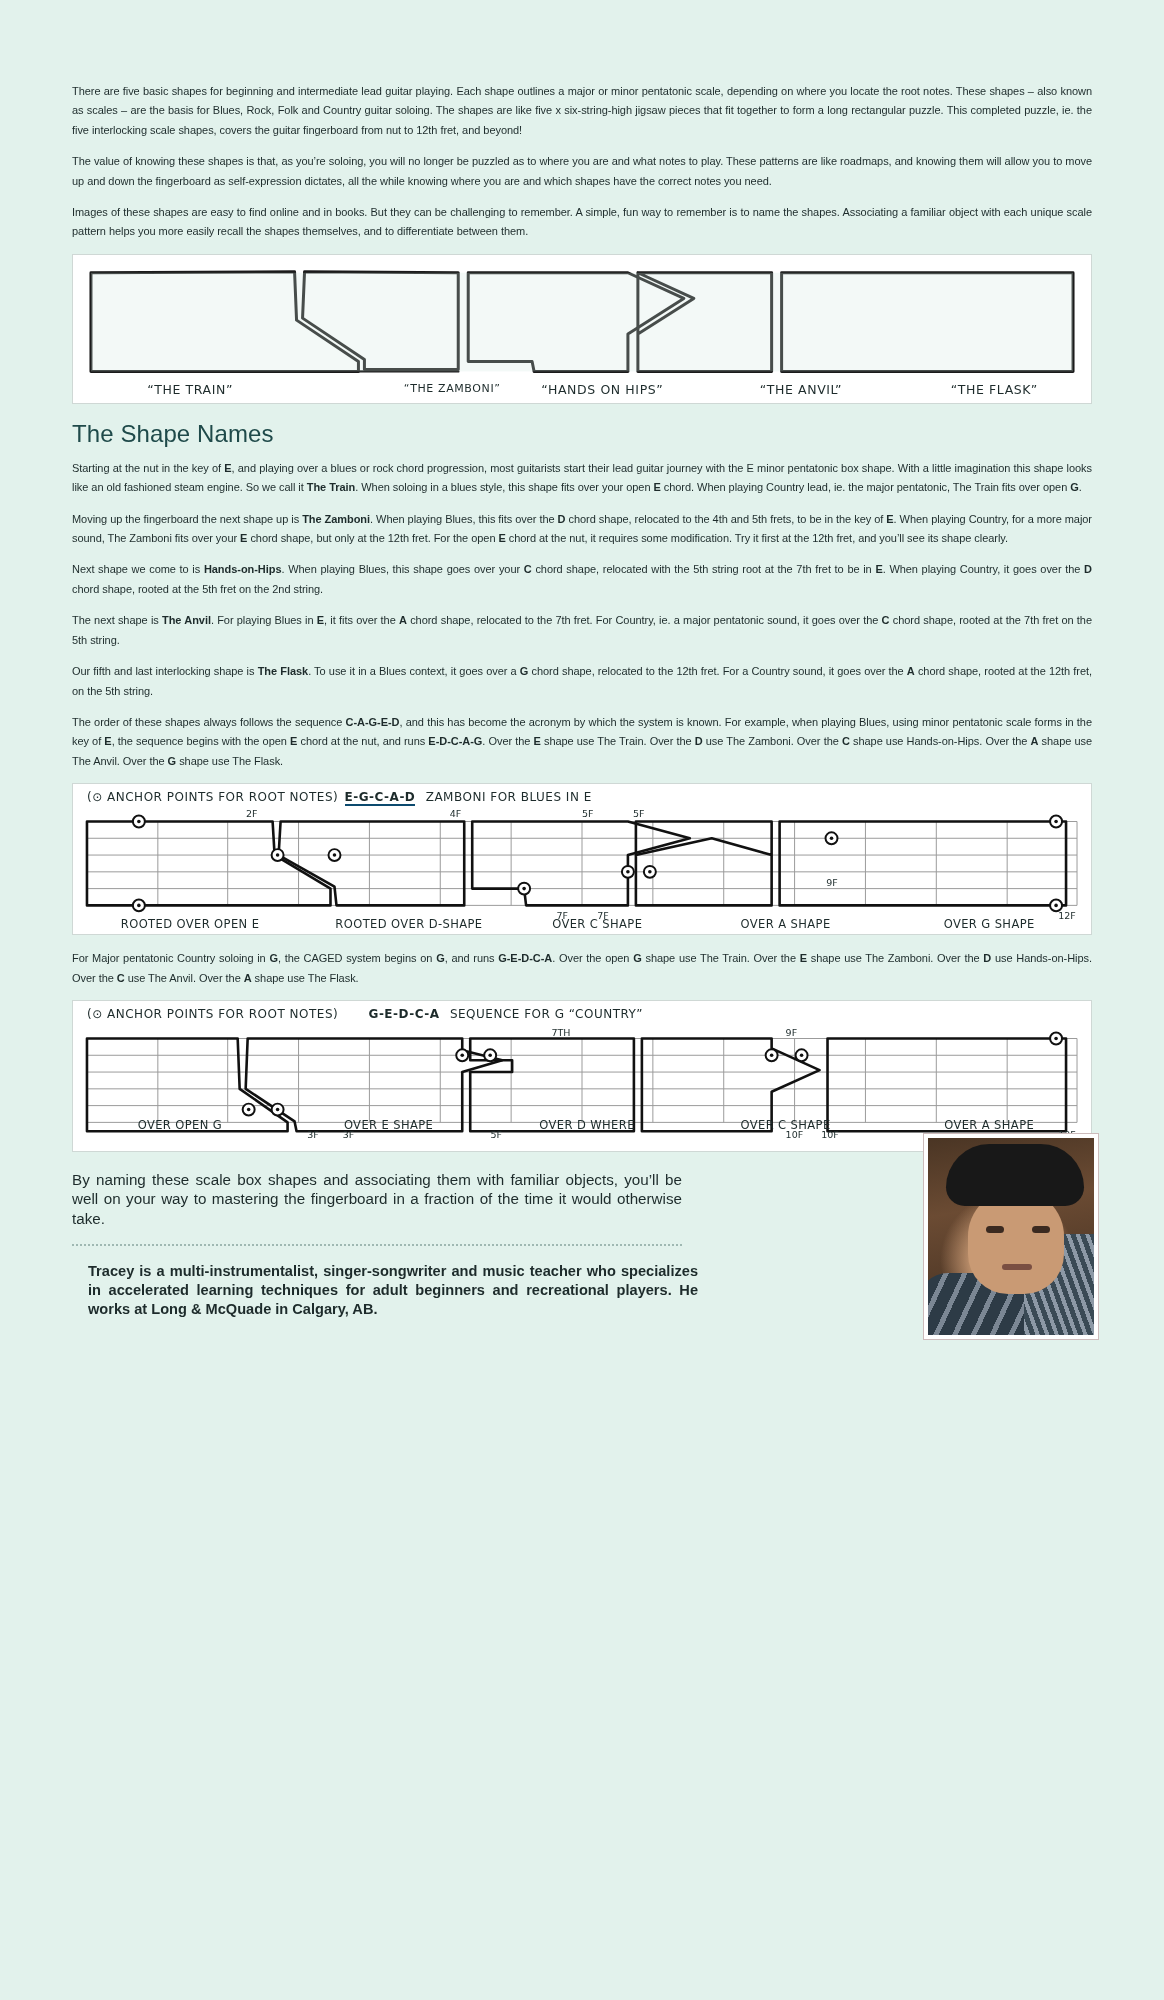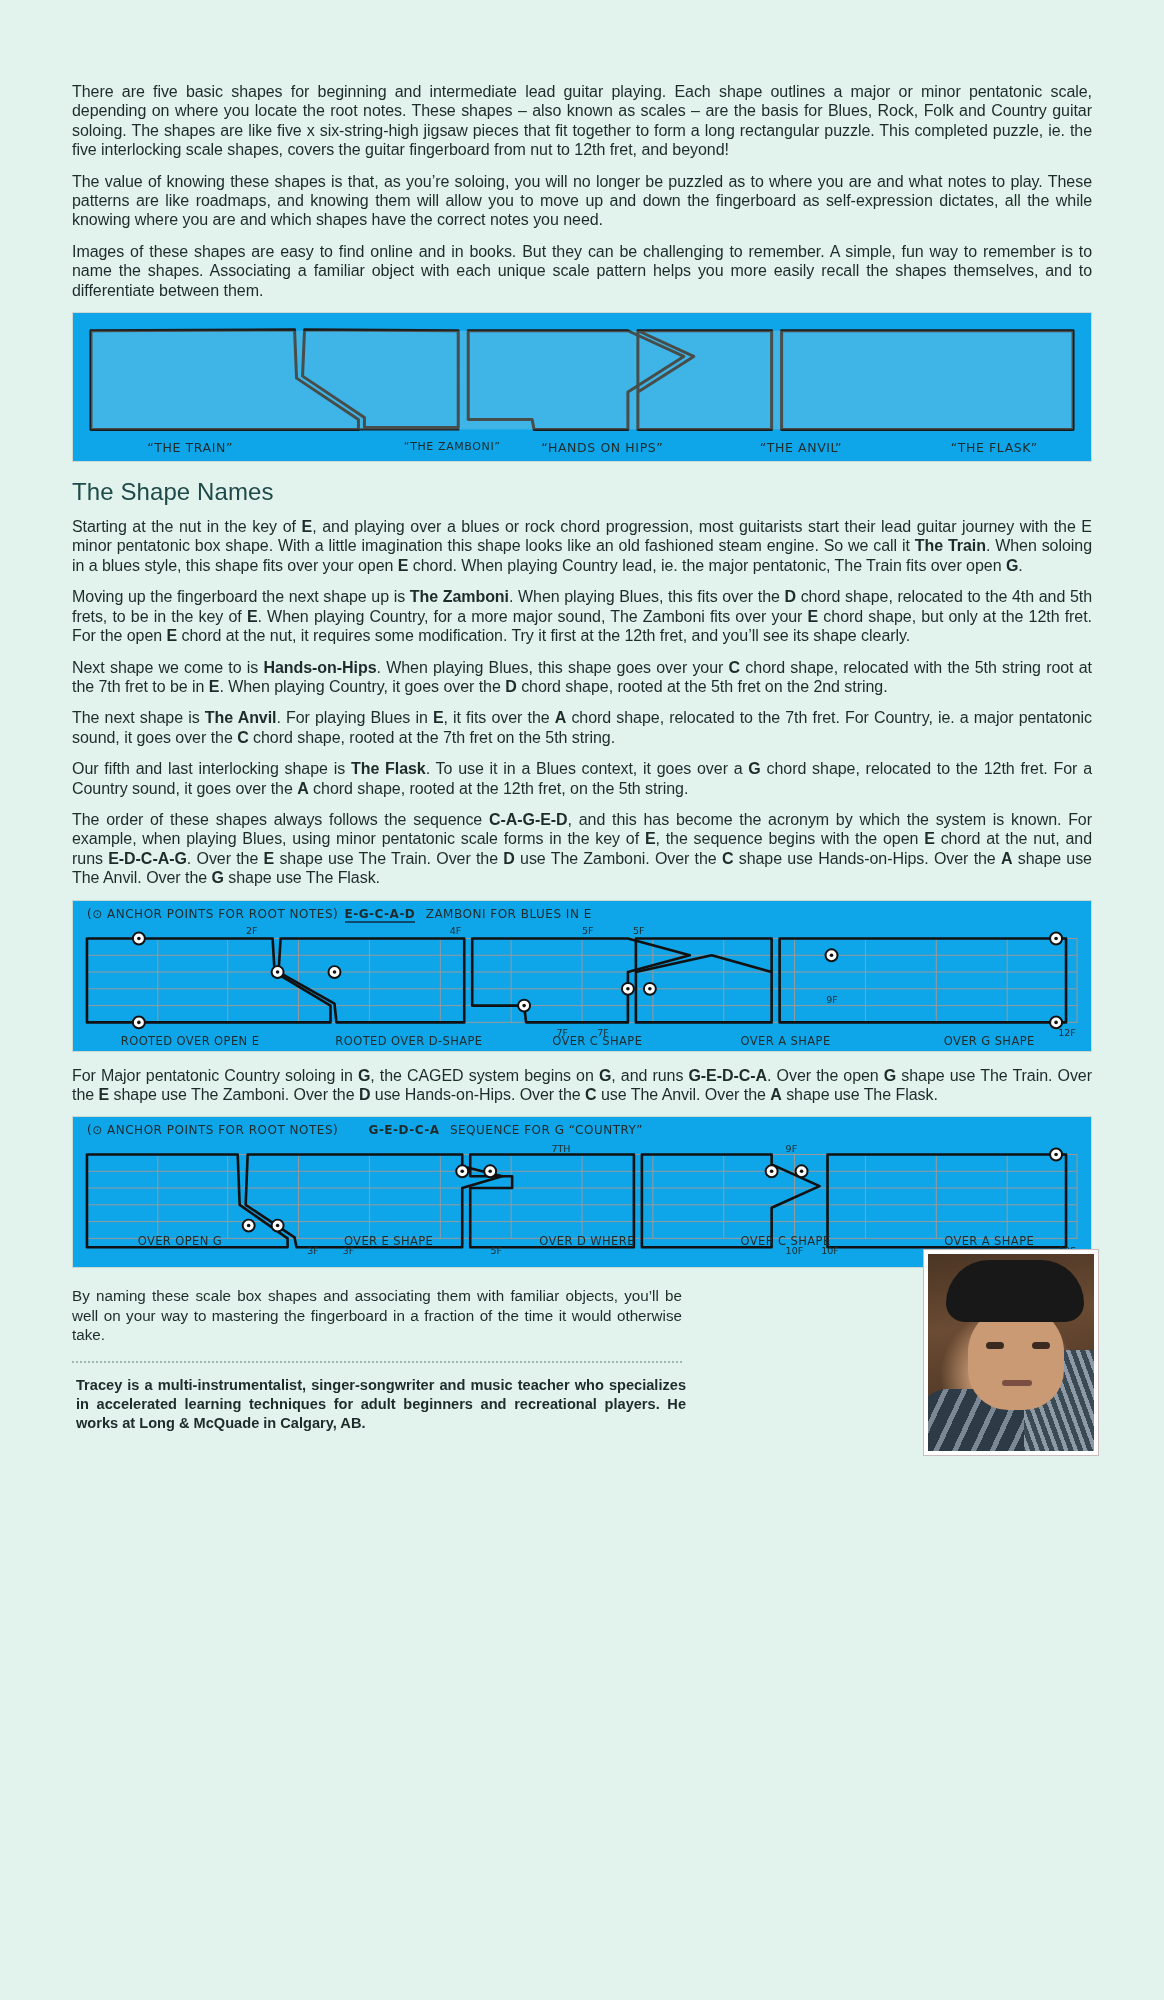--- a/index.html
+++ b/index.html
@@ -13,39 +13,39 @@
     overflow:hidden;
   }
   .page { position:absolute; inset:0; }
 
   .content {
     position:absolute;
     left:72px; right:72px; top:82px;
   }
 
   p.body-text {
-    font-size:16px;
+    font-size:11px;
     line-height:19.4px;
     margin:0 0 12px 0;
     text-align:justify;
     letter-spacing:-0.05px;
   }
   p.body-text b { font-weight:bold; }
 
   h2.section-head {
     font-size:24px;
     font-weight:normal;
     color:#1f4a4a;
     margin:16px 0 11px 0;
     letter-spacing:0.1px;
   }
 
   
   .figure {
-    background:#0ea5e9;
+    background:#ffffff;
     border:1px solid #cfd8d5;
     position:relative;
     margin:8px 0 14px 0;
   }
   .figure svg { display:block; width:100%; height:100%; }
 
   .fig-shapes { height:150px; }
   .fig-board  { height:152px; }
 
   
@@ -53,21 +53,21 @@
   .bio-text { width:610px; }
   .bio-lead {
     font-size:15.2px; line-height:19.4px; margin:0 0 16px 0; text-align:justify;
   }
   .dotrule {
     border-top:2px dotted #9fb8b2;
     width:610px;
     margin:2px 0 13px 0;
   }
   .bio-body {
-    font-size:14.6px; line-height:19px; font-weight:bold; margin:4px; text-align:justify;
+    font-size:14.6px; line-height:19px; font-weight:bold; margin:16px; text-align:justify;
     width:610px;
   }
 
   .photo {
     position:absolute;
     right:-6px; top:-36px;
     width:174px; height:205px;
     border:4px solid #ffffff;
     background:#6d4a33;
     overflow:hidden;

